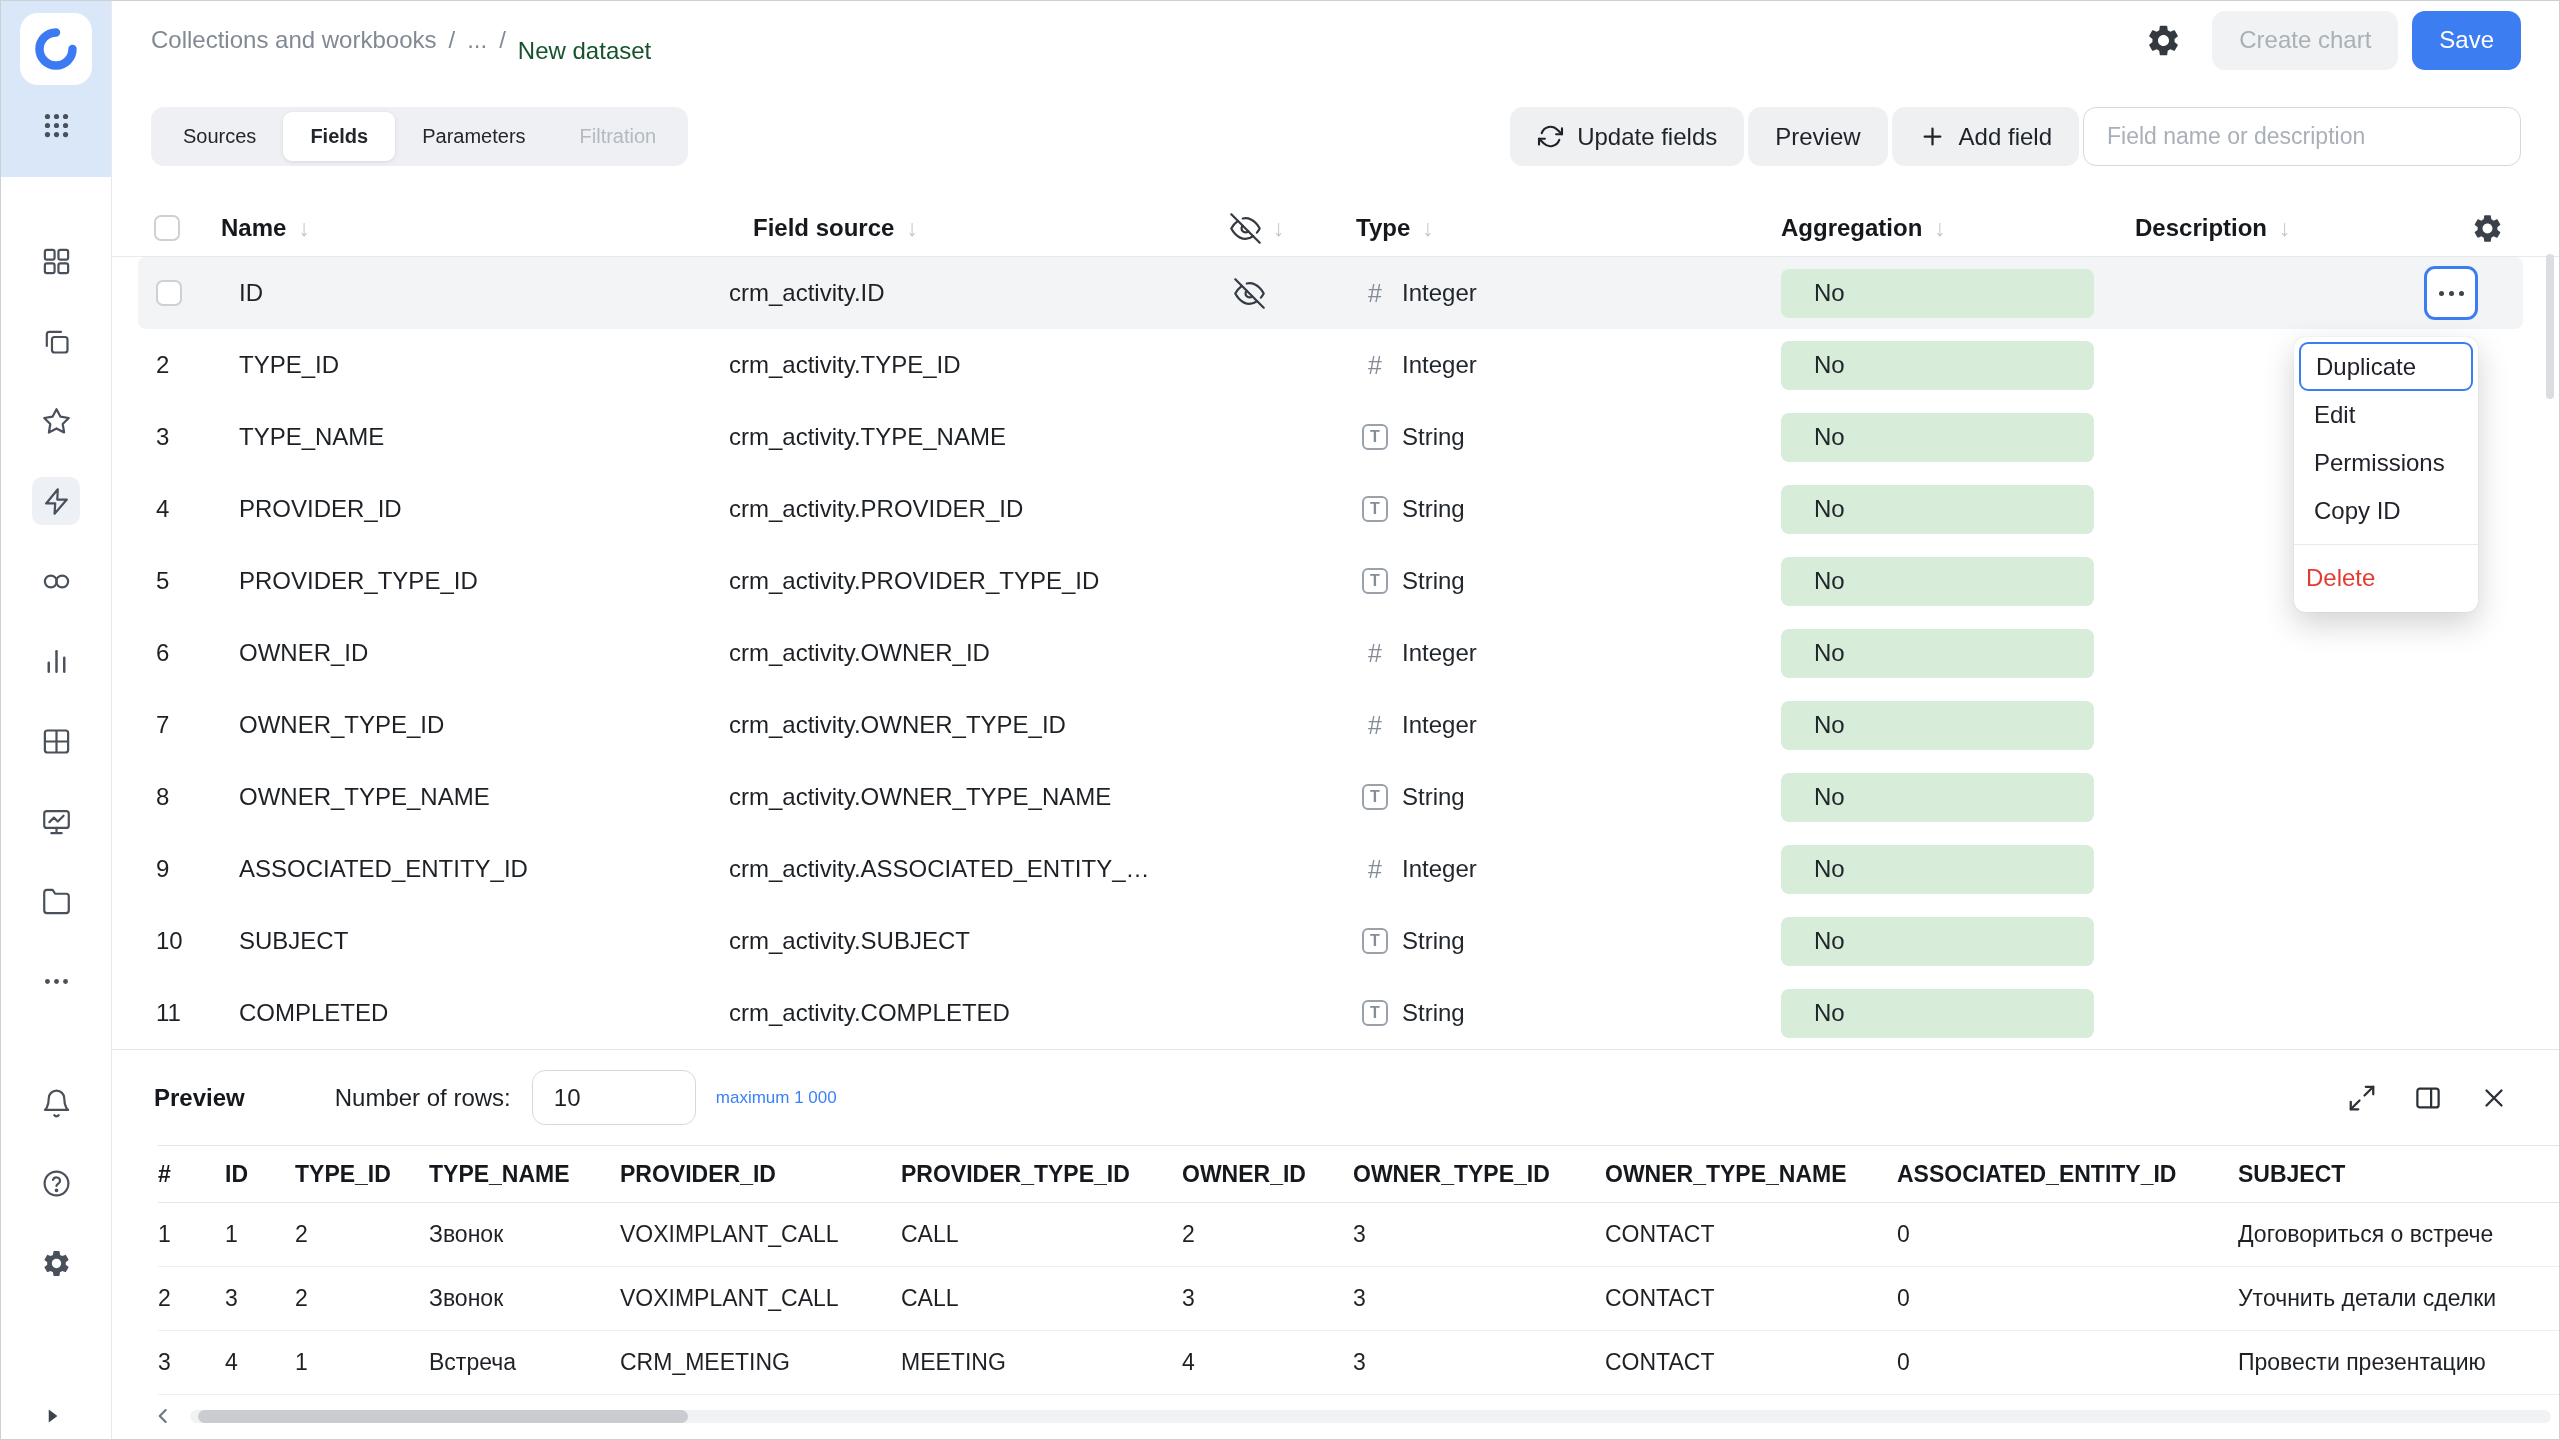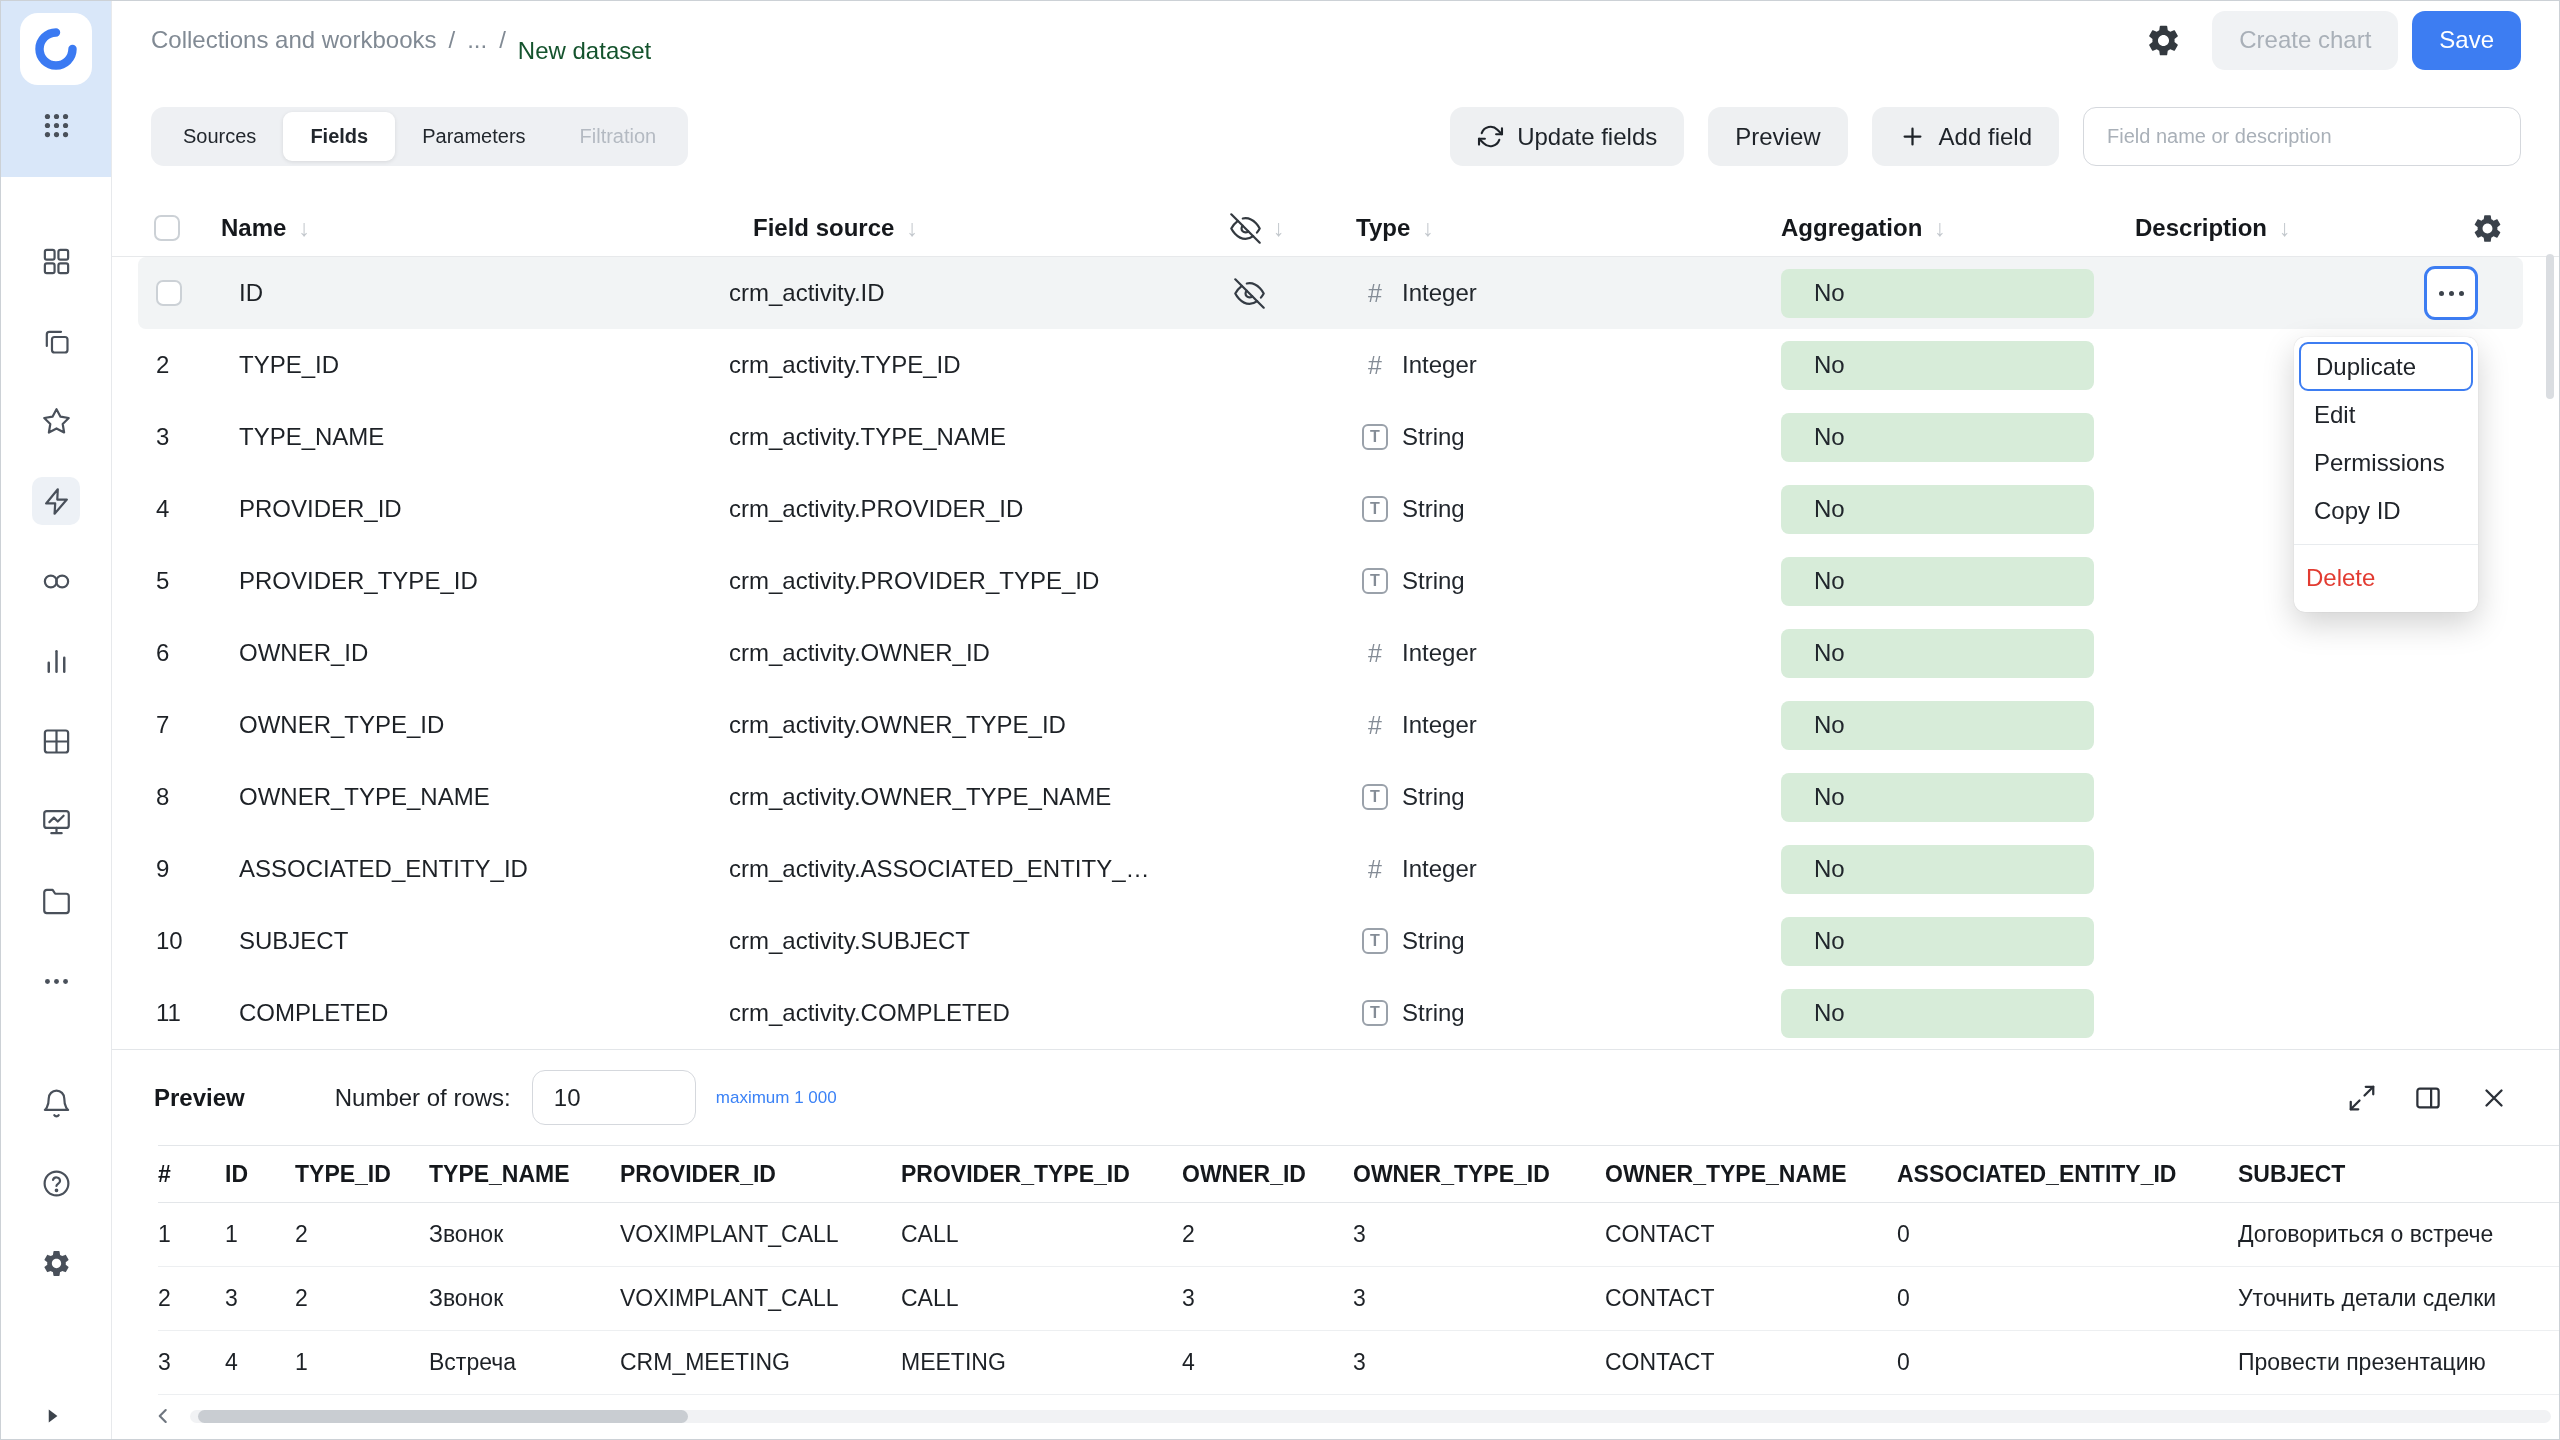--- a/index.html
+++ b/index.html
@@ -40,22 +40,22 @@
   .btn-disabled{background:#f0f2f4;color:#a9b0b8;cursor:default;}
   .btn-primary{background:#3d7df2;color:#fff;min-width:108px;}
   .btn-flat{background:#eef0f2;}
 
   
   .controls-row{display:flex;align-items:center;margin:28px 38px 0 39px;}
   .segment{background:#eef0f3;border-radius:13px;height:59px;display:flex;align-items:stretch;padding:5px;}
   .opt{padding:0 27px;display:flex;align-items:center;font-size:20px;color:#22272d;border-radius:9px;cursor:pointer;}
   .opt.active{background:#fff;font-weight:700;box-shadow:0 1px 4px rgba(0,0,0,0.10);}
   .opt.disabled{color:#b4bac2;cursor:default;}
-  .toolbar{margin-left:auto;display:flex;align-items:center;gap:24px;}
-  .search-input{width:438px;height:59px;border:1px solid #d5d8dd;border-radius:13px;font-size:20px;font-family:inherit;padding:0 23px;color:#1e2329;outline:none;background:#fff;}
+  .toolbar{margin-left:auto;display:flex;align-items:center;gap:4px;}
+  .search-input{width:438px;height:59px;border:1px solid #d5d8dd;border-radius:13px;font-size:23px;font-family:inherit;padding:0 23px;color:#1e2329;outline:none;background:#fff;}
   .search-input::placeholder{color:#a9b0b8;}
 
   
   .fth{position:relative;height:57px;border-bottom:1px solid #e7e9eb;margin-top:34px;font-weight:700;font-size:24px;color:#15181c;}
   .hcell{position:absolute;top:0;height:56px;display:flex;align-items:center;gap:12px;}
   .sort{font-weight:400;color:#c3c8cd;font-size:23px;}
   .checkbox{width:26px;height:26px;border:2px solid #ccd1d6;border-radius:7px;background:#fff;display:inline-block;cursor:pointer;}
   .p-check{left:42px;}
   .p-name{left:109px;}
   .p-src{left:641px;}

